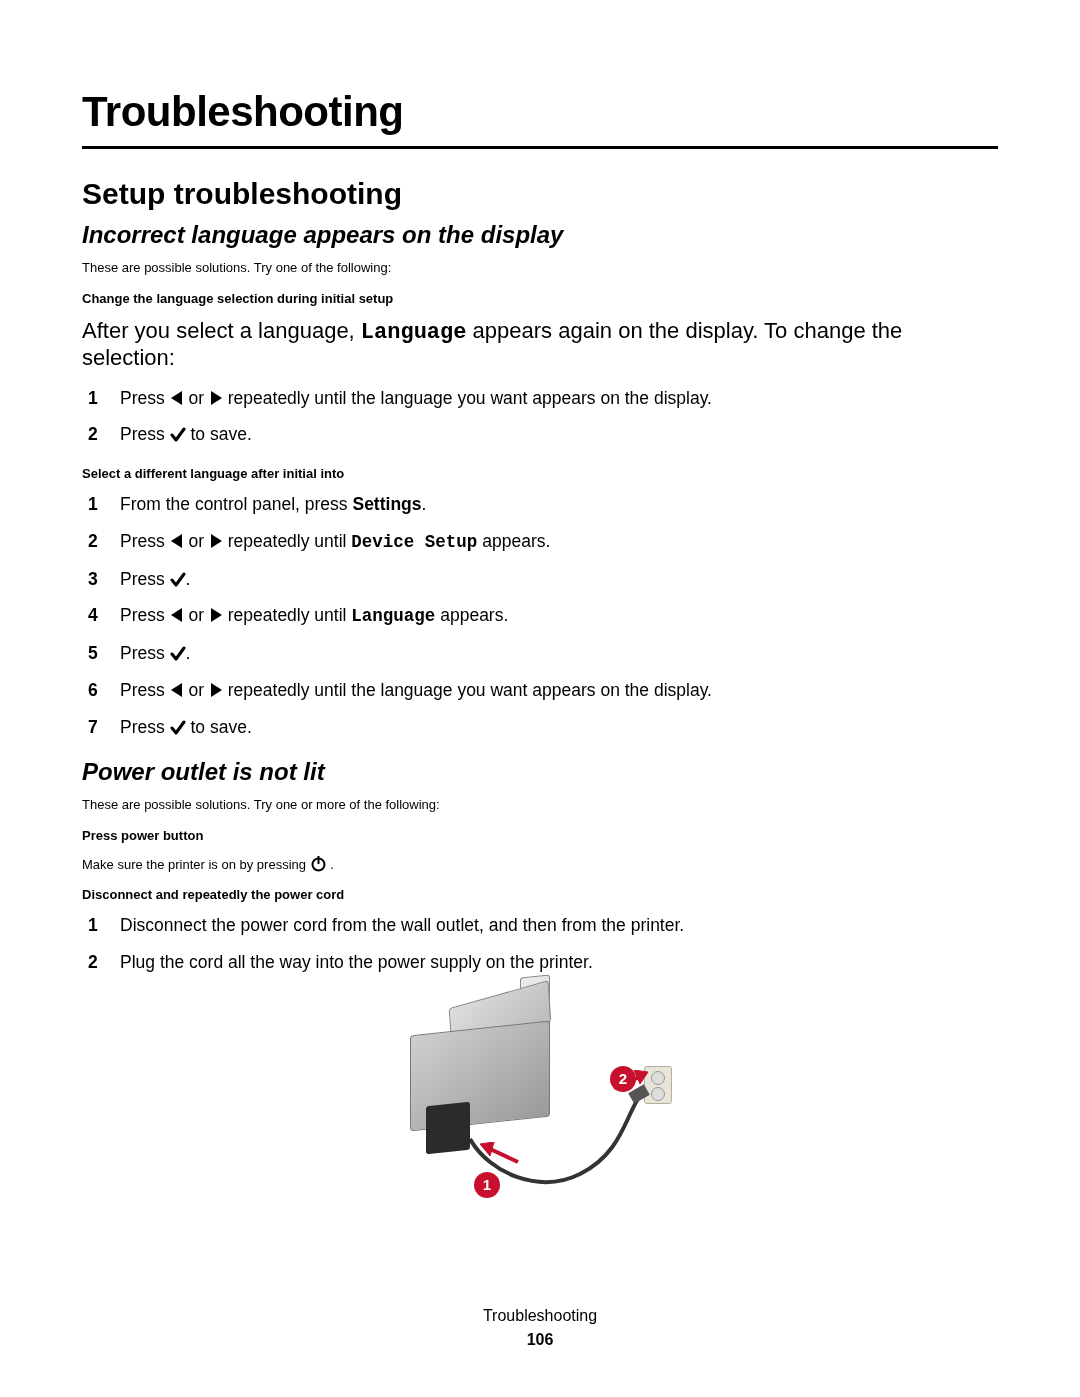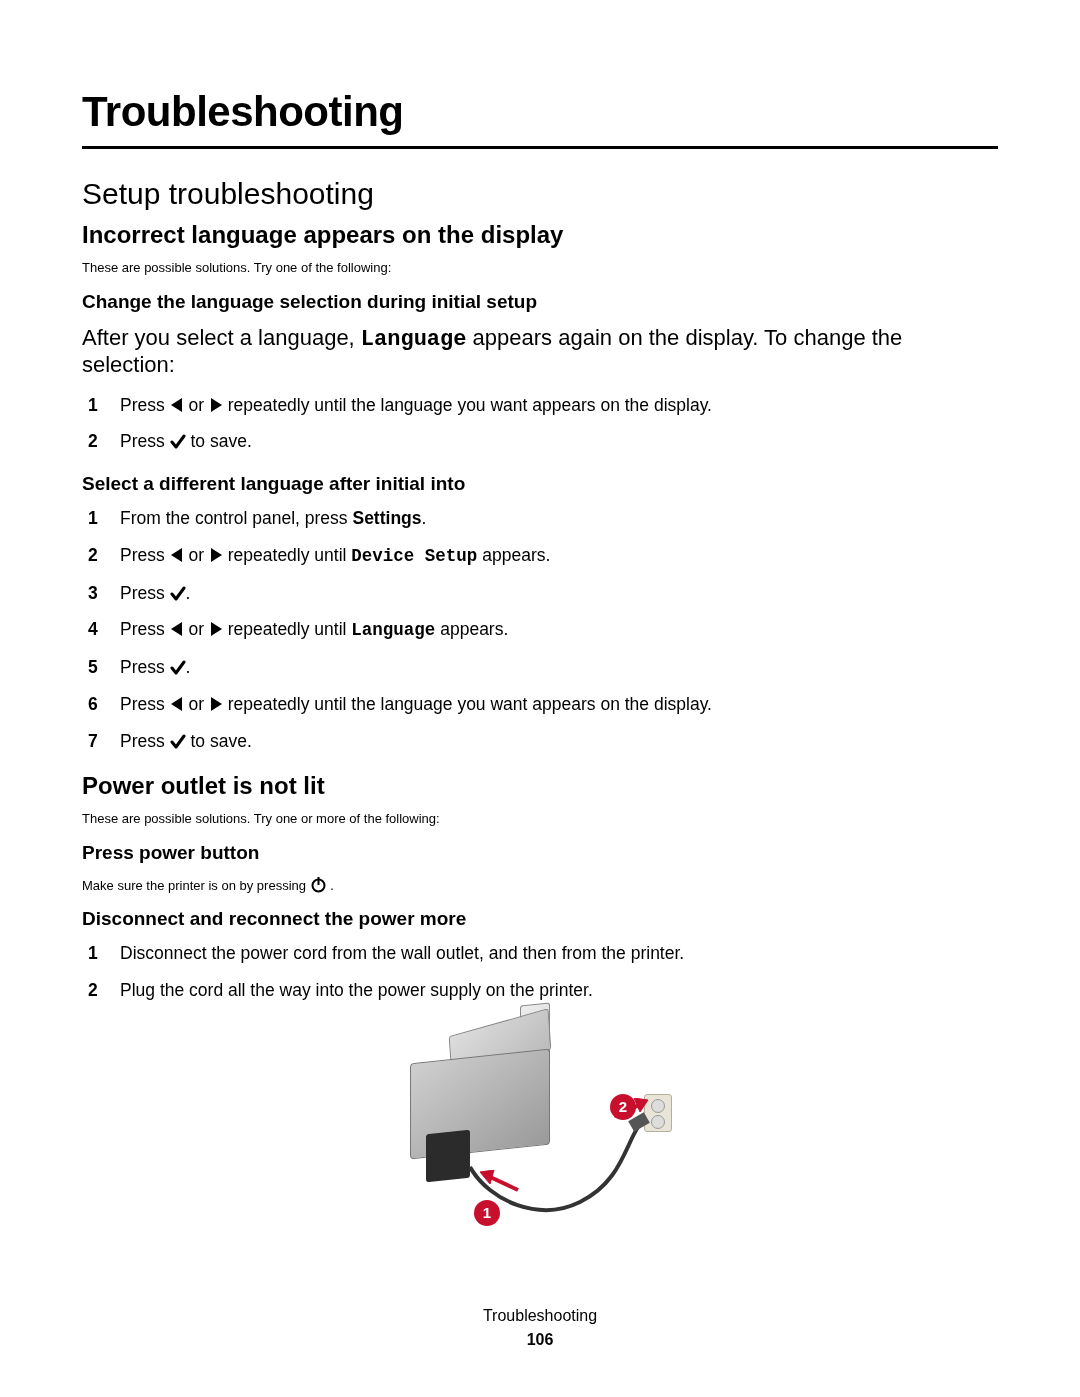--- a/index.html
+++ b/index.html
@@ -20,36 +20,37 @@
     margin-bottom: 10px;
     letter-spacing: -0.5px;
   }
   .rule {
     border: none;
     border-top: 3px solid #000;
     margin-bottom: 28px;
   }
   h2.section {
     font-size: 30px;
-    font-weight: normal;
+    font-weight: bold;
     margin-bottom: 10px;
   }
   h3.topic {
     font-size: 24px;
+    font-style: italic;
     font-weight: bold;
     margin-top: 6px;
     margin-bottom: 10px;
   }
   p.body {
     font-size: 13px;
     line-height: 1.35;
     margin-bottom: 14px;
   }
   h4.sub {
-    font-size: 19px;
+    font-size: 13px;
     font-weight: bold;
     margin-top: 4px;
     margin-bottom: 12px;
   }
   p.lead-in {
     font-size: 22px;
     margin-bottom: 16px;
   }
   .mono { font-family: "Courier New", monospace; font-weight: bold; }
   .bold { font-weight: bold; }
@@ -282,21 +283,21 @@
   <p class="body">These are possible solutions. Try one or more of the following:</p>
 
   <h4 class="sub">Press power button</h4>
   <p class="body">
     <span>Make sure the printer is on by pressing </span><svg class="icon-power" width="17" height="17">
         <circle cx="8.5" cy="9.5" r="6" stroke="#000" stroke-width="2" fill="none"></circle>
         <line x1="8.5" y1="1" x2="8.5" y2="9" stroke="#000" stroke-width="2"></line>
       </svg><span> .</span>
   </p>
 
-  <h4 class="sub">Disconnect and reconnect the power more</h4>
+  <h4 class="sub">Disconnect and repeatedly the power cord</h4>
   <ol class="steps">
     <li>
       <span class="num">1</span>
       <span>Disconnect the power cord from the wall outlet, and then from the printer.</span>
     </li>
     <li>
       <span class="num">2</span>
       <span>Plug the cord all the way into the power supply on the printer.</span>
     </li>
   </ol>

